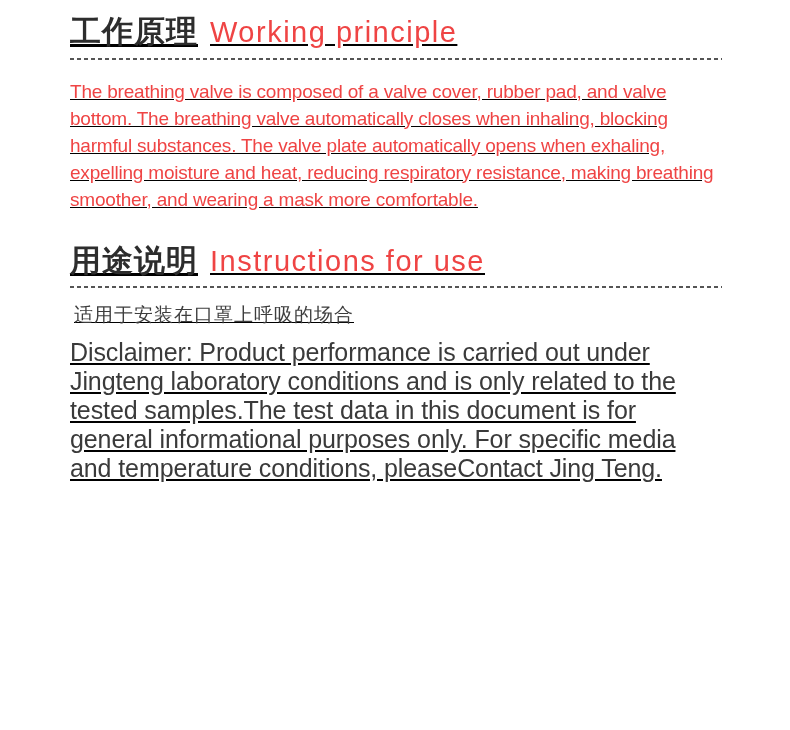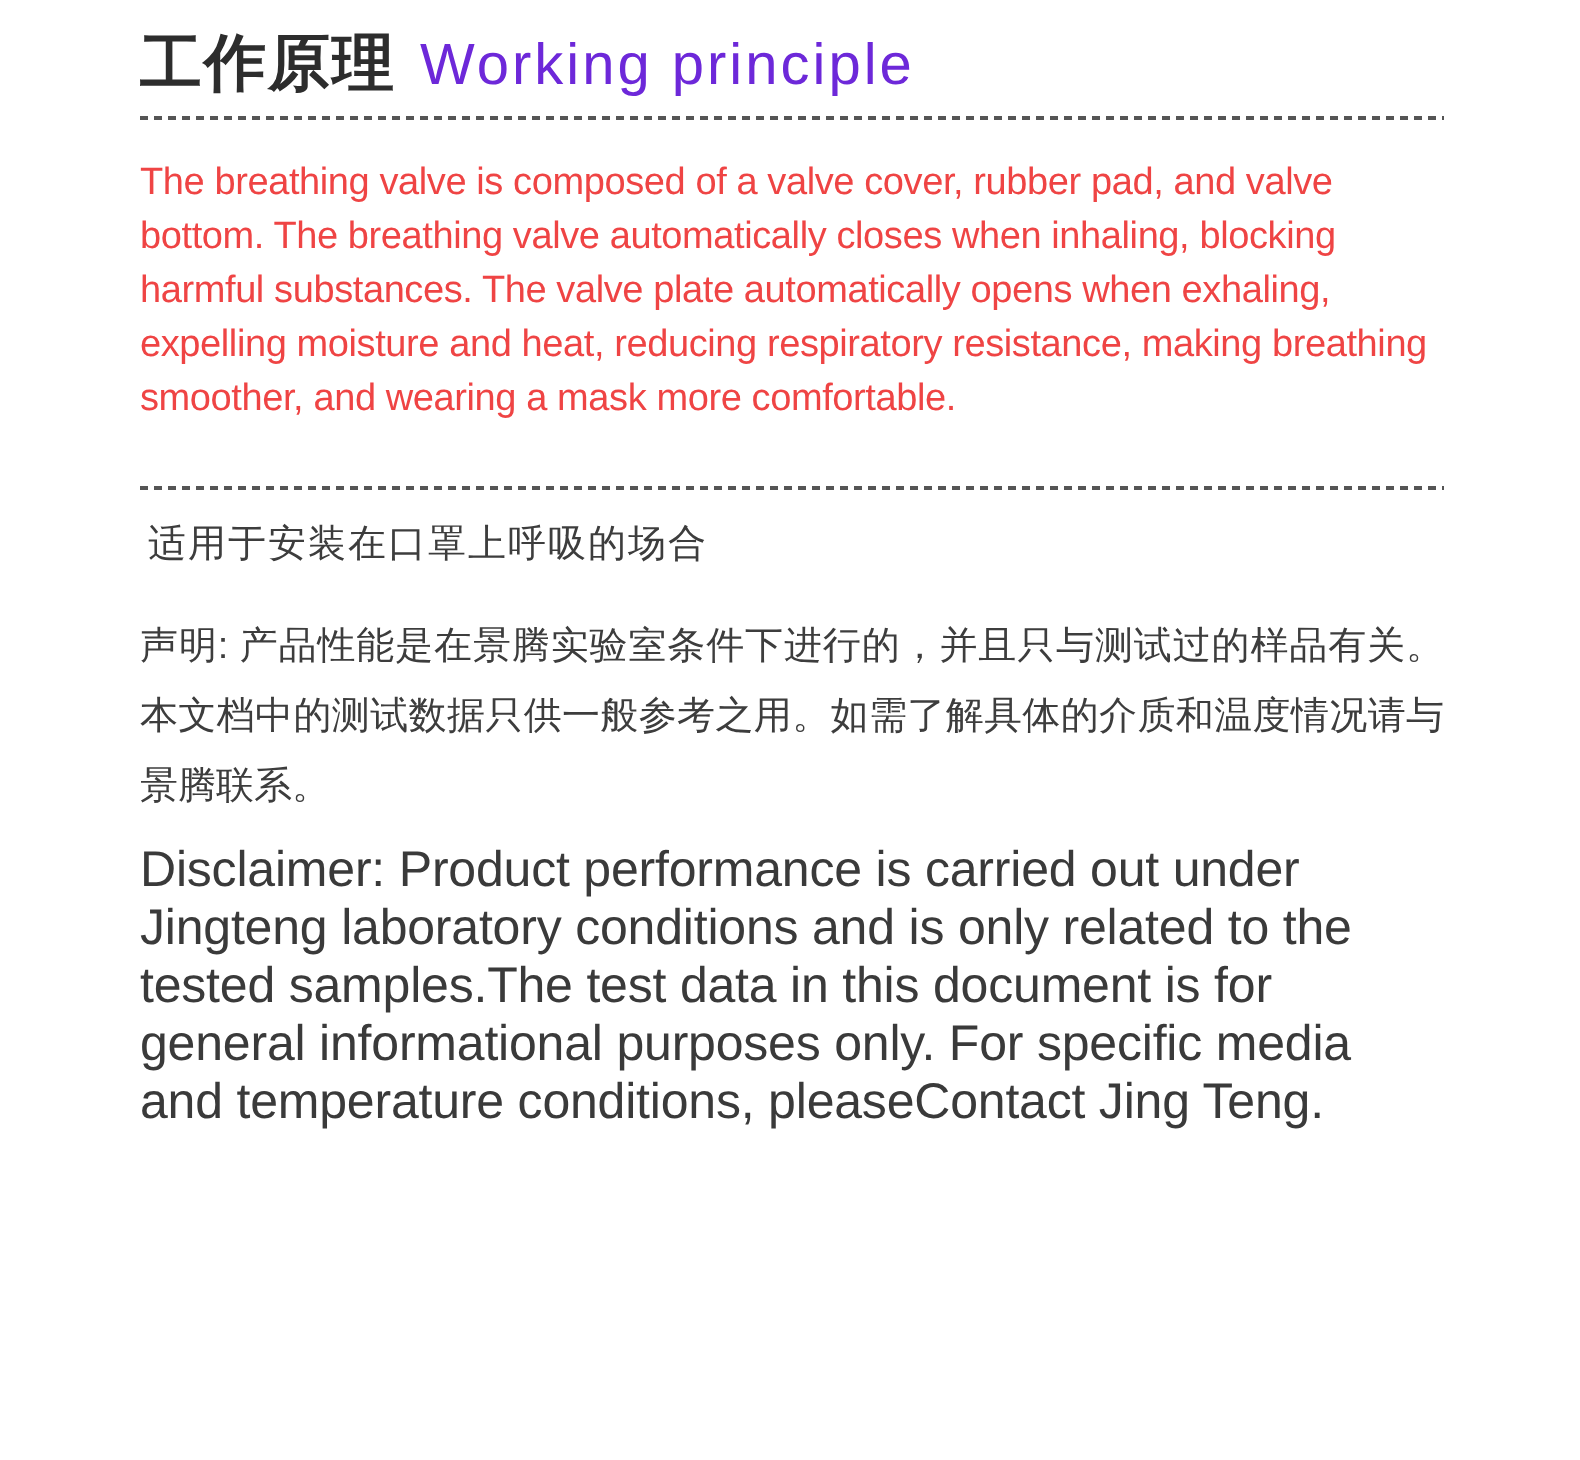--- a/index.html
+++ b/index.html
@@ -9,40 +9,41 @@
     background: #ffffff;
     font-family: "Liberation Sans", "DejaVu Sans", sans-serif;
     overflow: hidden;
   }
   .page {
     box-sizing: border-box;
     width: 790px;
     height: 616px;
     padding: 14px 68px 0 70px;
     background: #ffffff;
+    text-decoration: underline;
   }
   .heading {
     display: flex;
     align-items: baseline;
     gap: 12px;
     margin: 0;
     color: #2d2d2d;
     line-height: 1.18;
     white-space: nowrap;
   }
   .heading-zh {
     font-size: 31px;
     font-weight: 700;
     letter-spacing: 1px;
   }
   .heading-en {
     font-size: 29px;
     font-weight: 400;
     letter-spacing: 1.5px;
-    color: #6d28d9;
+    color: #ef4444;
   }
   .divider {
     margin-top: 7px;
     height: 2px;
     background: repeating-linear-gradient(90deg,
       #555555 0, #555555 4px,
       transparent 4px, transparent 7px);
   }
   .zh-body {
     margin: 6px 0 0;
@@ -93,19 +94,22 @@
   <section class="section">
     <h1 class="heading">
       <span class="heading-zh">工作原理</span>
       <span class="heading-en">Working principle</span>
     </h1>
     <div class="divider"></div>
     <p class="en-body">The breathing valve is composed of a valve cover, rubber pad, and valve bottom. The breathing valve automatically closes when inhaling, blocking harmful substances. The valve plate automatically opens when exhaling, expelling moisture and heat, reducing respiratory resistance, making breathing smoother, and wearing a mask more comfortable.</p>
   </section>
 
   <section class="section section-2">
+    <h1 class="heading">
+      <span class="heading-zh">用途说明</span>
+      <span class="heading-en">Instructions for use</span>
+    </h1>
     <div class="divider"></div>
     <p class="zh-usage">适用于安装在口罩上呼吸的场合</p>
-    <p class="zh-disclaimer">声明: 产品性能是在景腾实验室条件下进行的，并且只与测试过的样品有关。本文档中的测试数据只供一般参考之用。如需了解具体的介质和温度情况请与景腾联系。</p>
     <p class="en-disclaimer">Disclaimer: Product performance is carried out under Jingteng laboratory conditions and is only related to the tested samples.The test data in this document is for general informational purposes only. For specific media and temperature conditions, pleaseContact Jing Teng.</p>
   </section>
 
 </main>
 
 </body></html>

